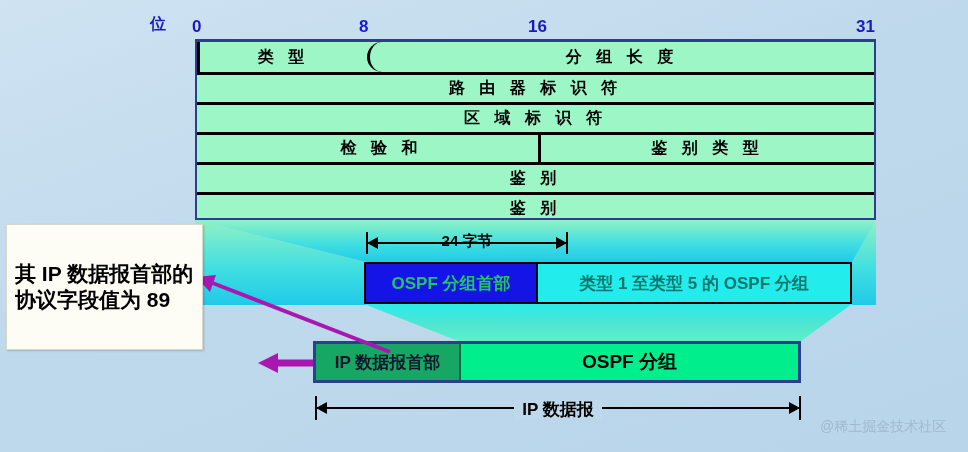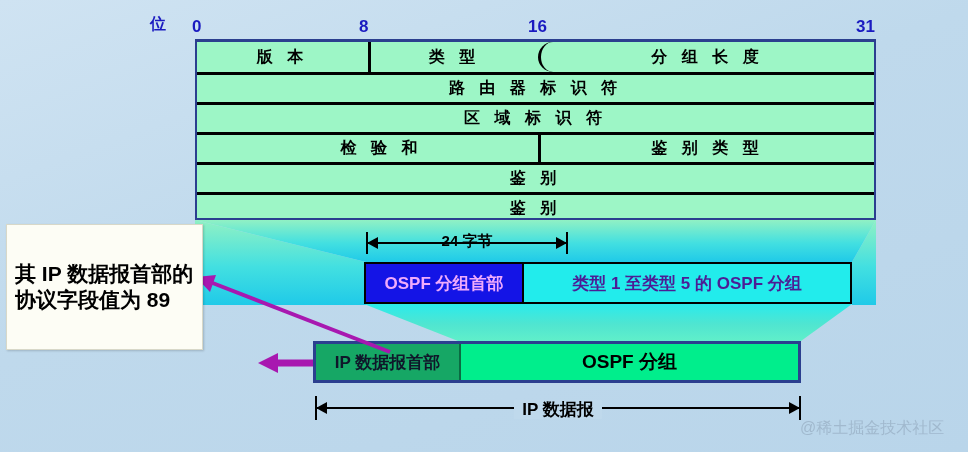--- a/index.html
+++ b/index.html
@@ -78,26 +78,26 @@
   }
   .arrowhead-l { left:1px;  border-right:11px solid #000; }
   .arrowhead-r { right:1px; border-left:11px solid #000; }
 
   
   #ospf-bar {
     position:absolute; left:364px; top:262px; width:488px; height:42px;
     border:2px solid #000; box-sizing:border-box; display:flex;
   }
   #ospf-hdr {
-    width:156px; background:#1414e6; color:#f0abfc;
+    width:170px; background:#1414e6; color:#22c55e;
     display:flex; align-items:center; justify-content:center;
     font-size:17px; font-weight:bold; white-space:nowrap;
   }
   #ospf-body {
-    flex:1; background:#22ecec; color:#4c1d95;
+    flex:1; background:#22ecec; color:#0f766e;
     display:flex; align-items:center; justify-content:center;
     font-size:17px; font-weight:bold; white-space:nowrap;
     border-left:2px solid #000;
   }
 
   
   #ip-bar {
     position:absolute; left:313px; top:341px; width:488px; height:42px;
     border:3px solid #2b3f8f; box-sizing:border-box; display:flex;
   }
@@ -145,21 +145,21 @@
   }
 
   
   .wm {
     position:absolute; color:rgba(255,255,255,.55);
     font-size:14px; font-weight:bold; white-space:nowrap;
     pointer-events:none;
   }
   .wm2 {
     position:absolute; color:rgba(120,140,160,.38);
-    font-size:16px; white-space:nowrap; pointer-events:none;
+    font-size:14px; white-space:nowrap; pointer-events:none;margin-left:20px;
   }
 </style>
 </head>
 <body>
 
 <div id="stage">
 
   <svg class="funnel" style="left:0;top:215px;width:968px;height:140px;" viewBox="0 0 968 140">
     <defs>
       <linearGradient id="gradUp" x1="0" y1="0" x2="0" y2="1">
@@ -188,21 +188,20 @@
   <div class="ruler-line"></div>
 
   <div class="bitnum" style="left:192px;top:18px;">0</div>
   <div class="bitnum" style="left:359px;top:18px;">8</div>
   <div class="bitnum" style="left:528px;top:18px;">16</div>
   <div class="bitnum" style="left:856px;top:18px;text-align:right;">31</div>
 
   <div id="hdr-table">
 
     <div class="hrow">
-      <div class="hcell c-ver">版 本</div>
       <div class="hcell c-typ sep">类 型</div>
       <div class="hcell c-len sep">分 组 长 度</div>
     </div>
 
     <div class="hrow">
       <div class="hcell c-full">路 由 器 标 识 符</div>
     </div>
 
     <div class="hrow">
       <div class="hcell c-full">区 域 标 识 符</div>

